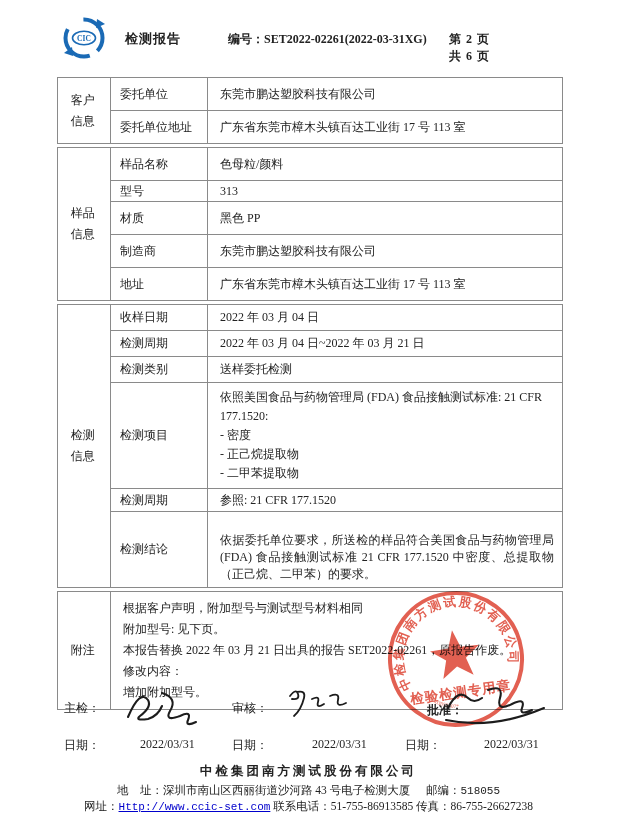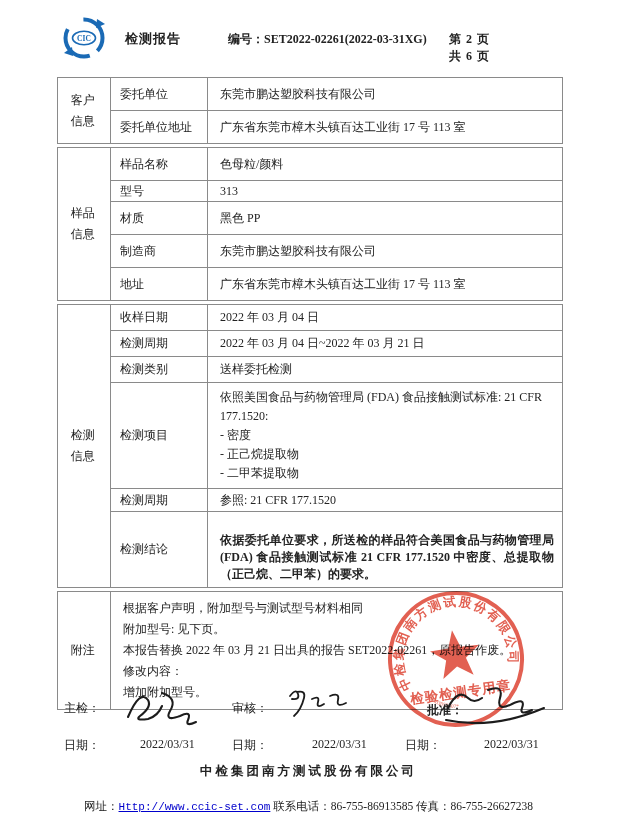--- a/index.html
+++ b/index.html
@@ -17,21 +17,21 @@
   .hdr-page { position:absolute; left:449px; top:31px; font-size:12px; font-weight:bold; letter-spacing:1px; }
   
   .tables { position:absolute; left:57px; top:77px; width:506px; }
   table { border-collapse:collapse; table-layout:fixed; width:506px; margin-bottom:3px; }
   td { border:1px solid #8a8a8a; font-size:12px; vertical-align:middle; overflow:hidden; }
   td.group { text-align:center; }
   .glabel { width:2.2em; margin:10px auto; line-height:21px; word-break:break-all; text-align:left; }
   td.label { padding-left:9px; }
   td.value { padding-left:12px; padding-right:8px; line-height:17px; }
   td.pre { white-space:pre-line; line-height:19px; padding-top:5px; padding-bottom:5px; }
-  td.just { text-align:justify; padding-top:20px; padding-bottom:4px;font-weight:bold; }
+  td.just { text-align:justify; padding-top:20px; padding-bottom:4px; }
   td.notes-value { padding:6px 10px 6px 12px; line-height:21px; white-space:pre-line; vertical-align:middle; }
   
   .sig-label { position:absolute; font-size:12px; }
   .sig-date-label { position:absolute; font-size:12px;text-align:right; }
   .sig-date { position:absolute; font-size:12px; }
   .sig-svg { position:absolute; z-index:5; }
   
   .stamp { position:absolute; left:381px; top:584px; width:150px; height:150px;
            transform:rotate(-8deg); opacity:0.85; z-index:4; mix-blend-mode:multiply; }
   
@@ -207,19 +207,24 @@
     </text>
     <path d="M75,46 L81.2,63.5 L99.7,64 L85,75.2 L90.3,93 L75,82.5 L59.7,93 L65,75.2 L50.3,64 L68.8,63.5 Z" fill="#dd4433"></path>
     <text x="75" y="113" text-anchor="middle" font-size="13.5" font-weight="bold" fill="#dd4433" letter-spacing="1" font-family="Liberation Serif, serif">检验检测专用章</text>
     <path id="arcBottom" d="M 34.9,103.1 A 49,49 0 0 0 115.1,103.1" fill="none"></path>
     <text font-size="5.5" fill="#dd4433" font-family="Liberation Serif, serif">
       <textPath href="#arcBottom" startOffset="10">*4403052207*</textPath>
     </text>
   </svg>
 
   <div class="f-company">中检集团南方测试股份有限公司</div>
+  <div class="f-line f-line2">
+    <span>地　址：</span><span>深圳市南山区西丽街道沙河路 43 号电子检测大厦</span>
+    <span style="display:inline-block;width:10px"></span>
+    <span>邮编：</span><span class="mono">518055</span>
+  </div>
   <div class="f-line f-line3">
     <span>网址：</span><span class="url">Http://www.ccic-set.com</span>
-    <span>联系电话：</span><span>86-755-86913585</span>
+    <span>联系电话：</span><span>51-755-86913585</span>
     <span>传真：</span><span>86-755-26627238</span>
   </div>
 
 </div>
 
 </body></html>

